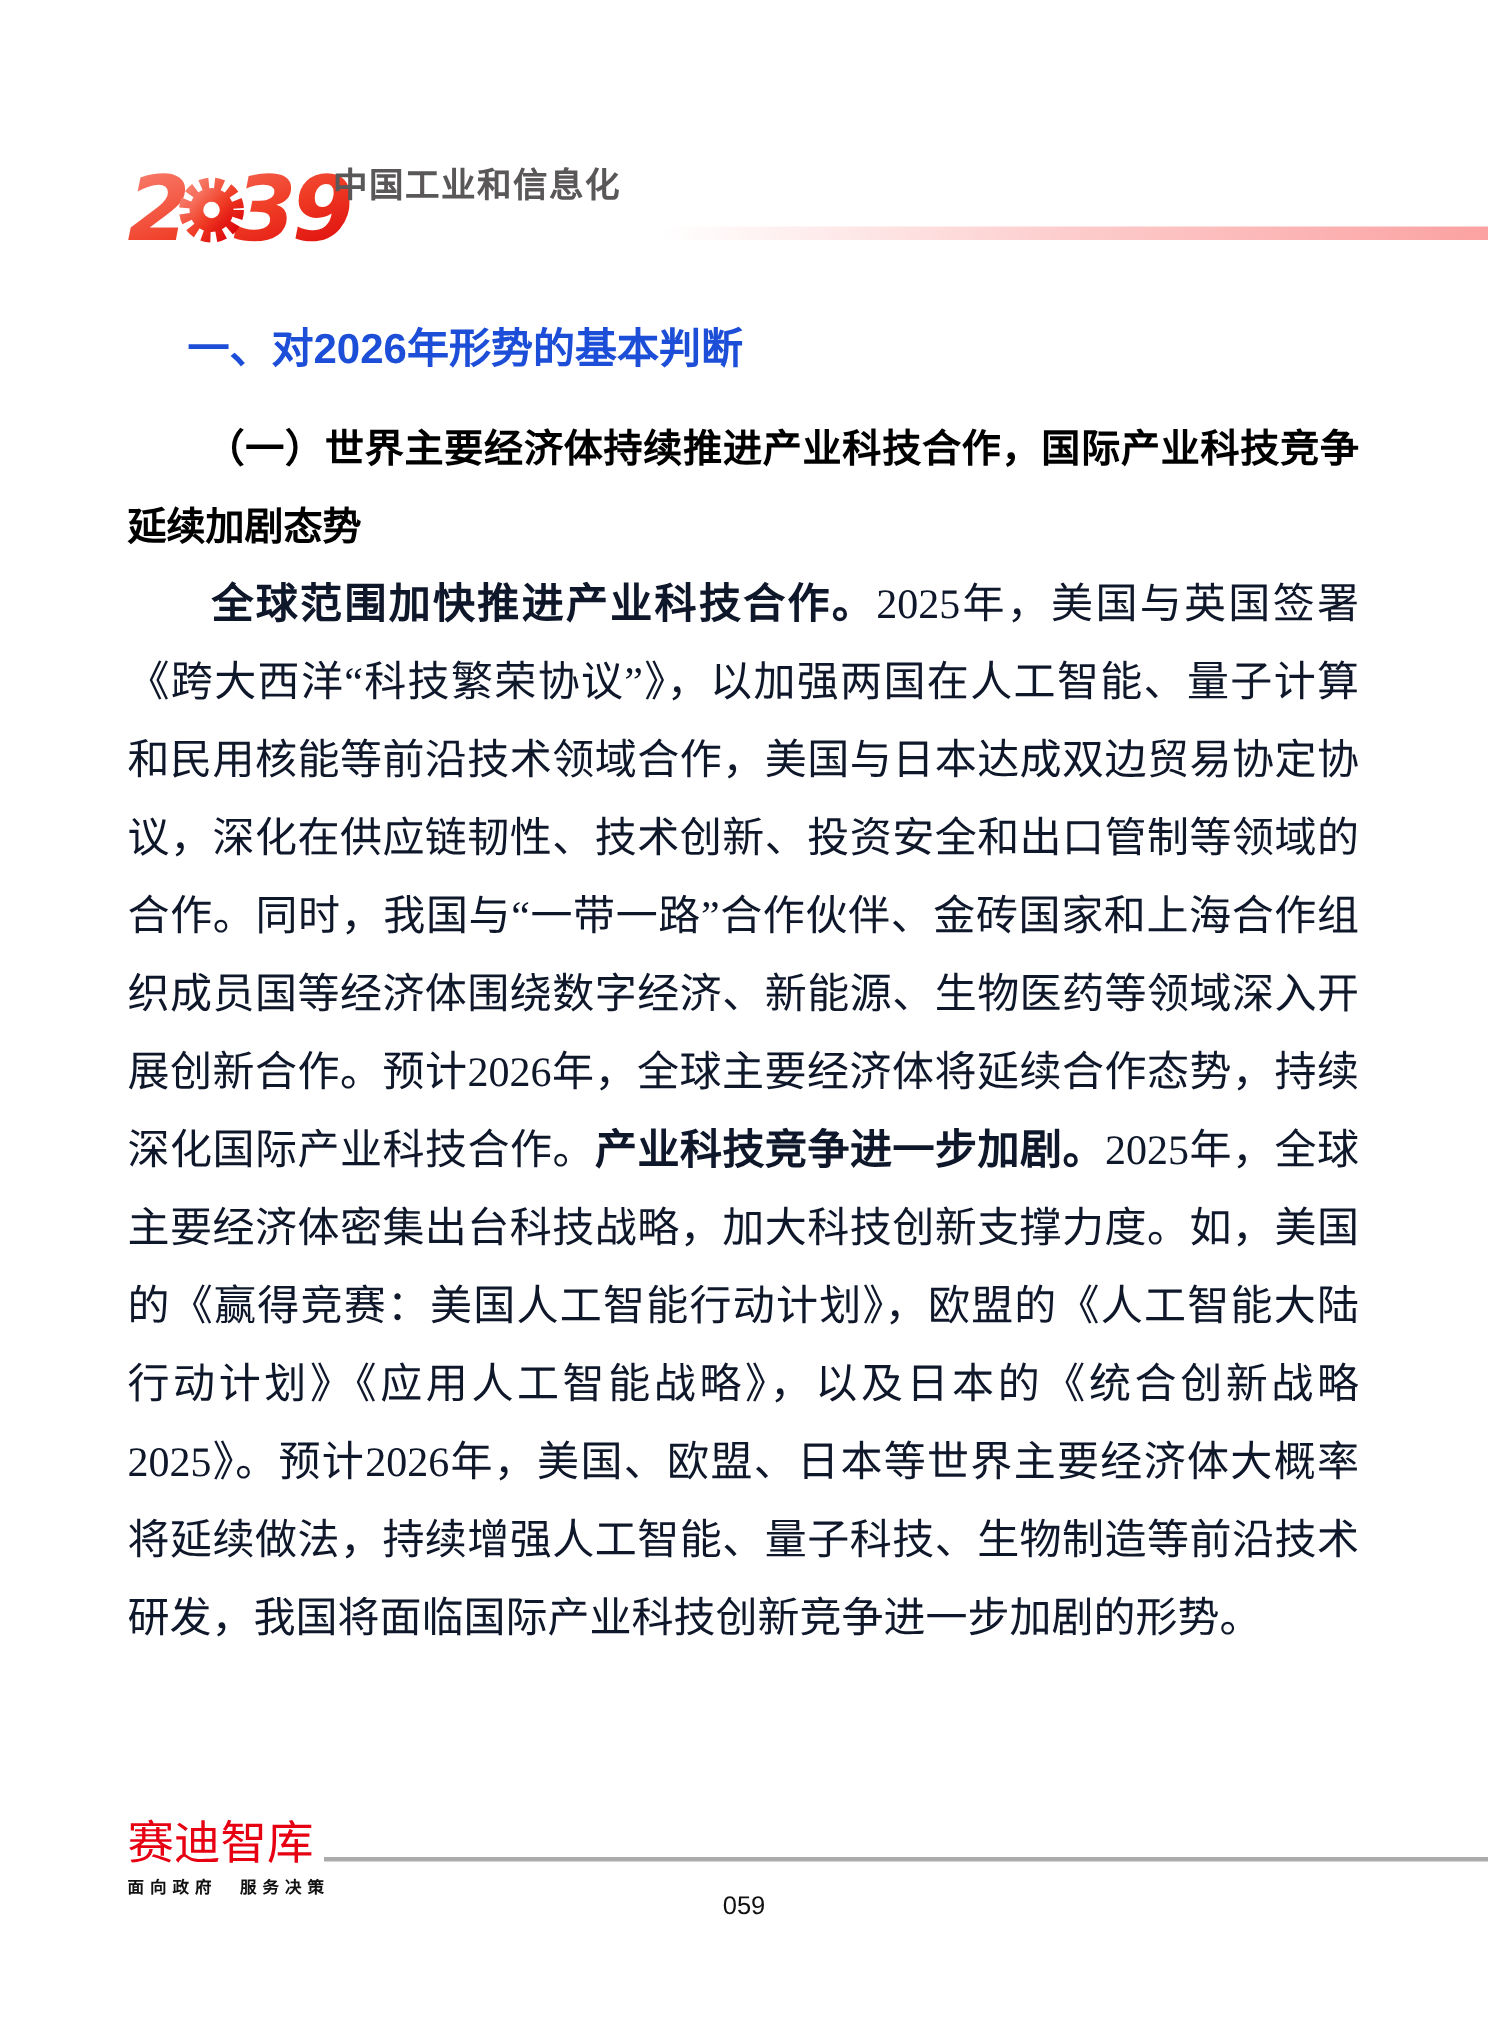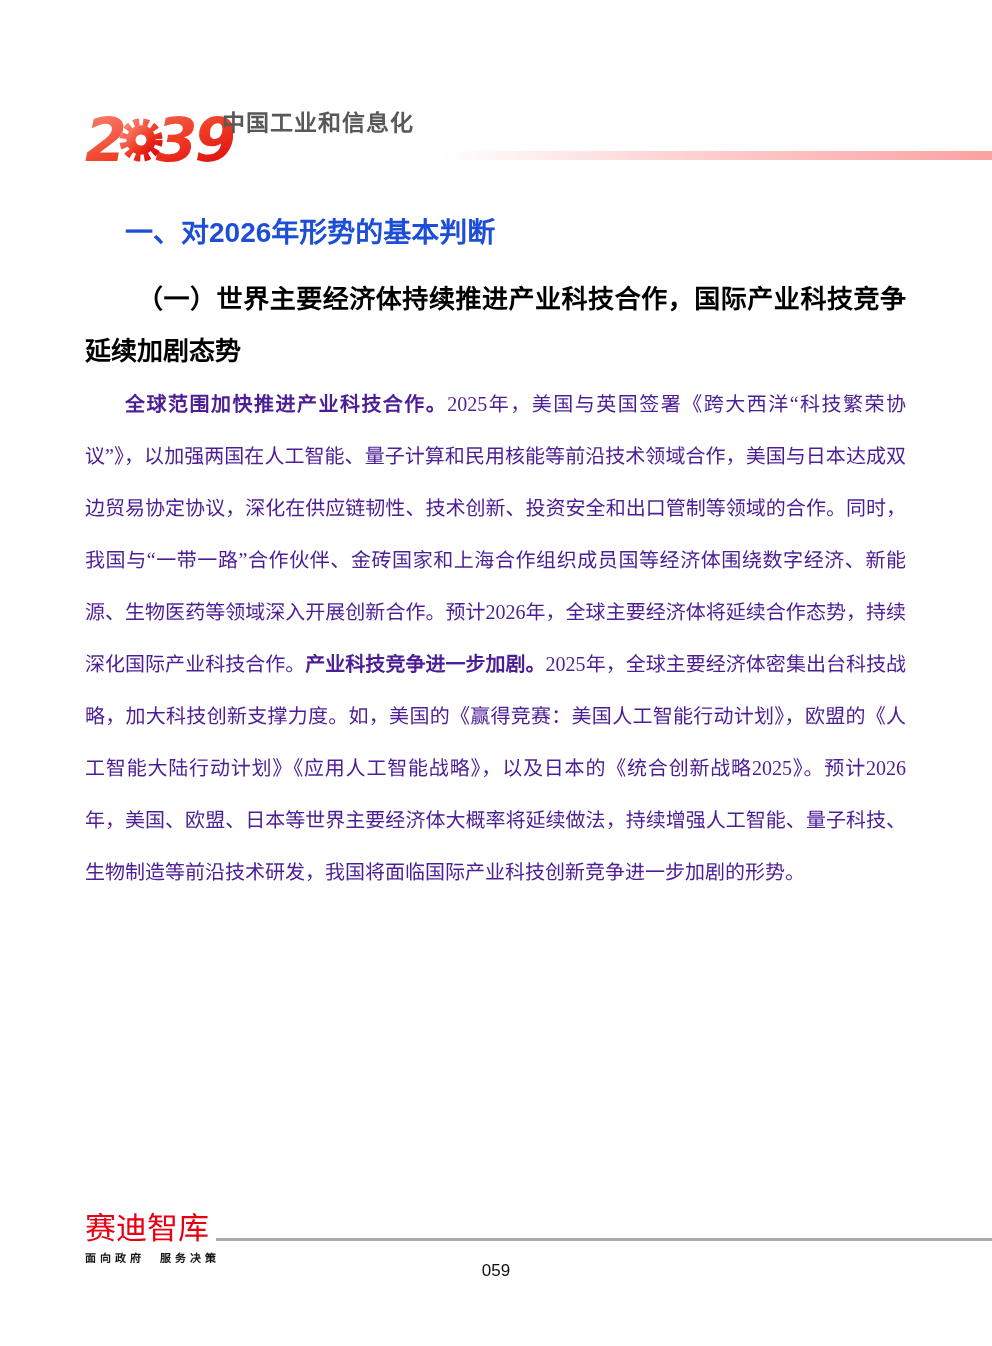--- a/index.html
+++ b/index.html
@@ -46,23 +46,23 @@
     margin: 0 0 20px 0;
     font-family: "Liberation Sans", sans-serif;
     font-weight: 600; font-size: 28px; line-height: 42px;
     color: #1d4ed8; padding-left: 40px;
   }
   .subsection-title {
     margin: 0; font-weight: bold; font-size: 26px; line-height: 52px;
     text-indent: 2em; text-align: justify; color: #000000;
   }
   .body-text {
-    margin: 0; font-size: 20px; line-height: 52px;
+    margin: 0; font-size: 28px; line-height: 52px;
     text-indent: 2em; text-align: justify; text-justify: inter-ideograph;
-    color: #4c1d95;
+    color: #0f172a;
   }
   .body-text b { font-weight: bold; }
 
   
   .footer-brand { position: absolute; left: 85px; top: 1213px; }
   .brand-name {
     font-family: "Liberation Sans", sans-serif;
     font-weight: 400; font-size: 31px; line-height: 32px;
     color: #e60012; letter-spacing: 0px; white-space: nowrap;
   }

